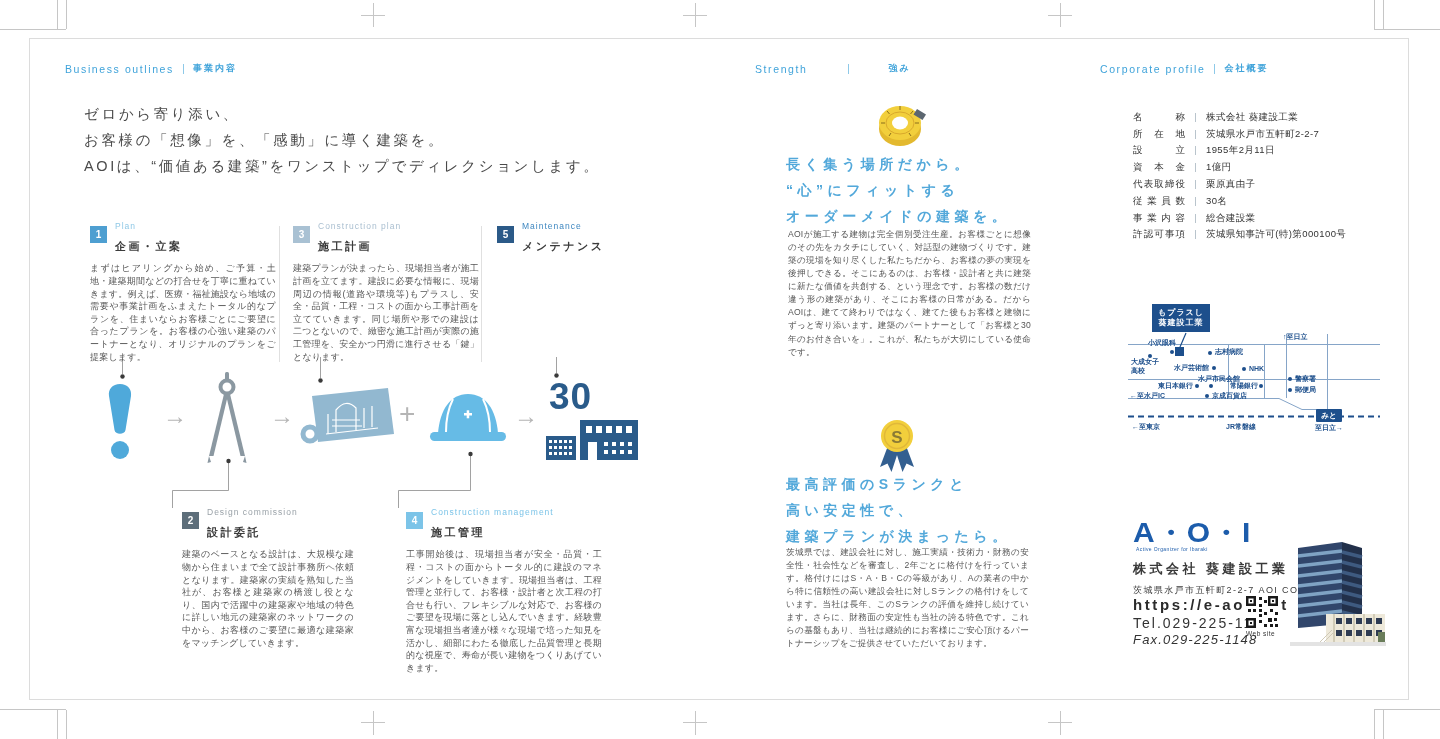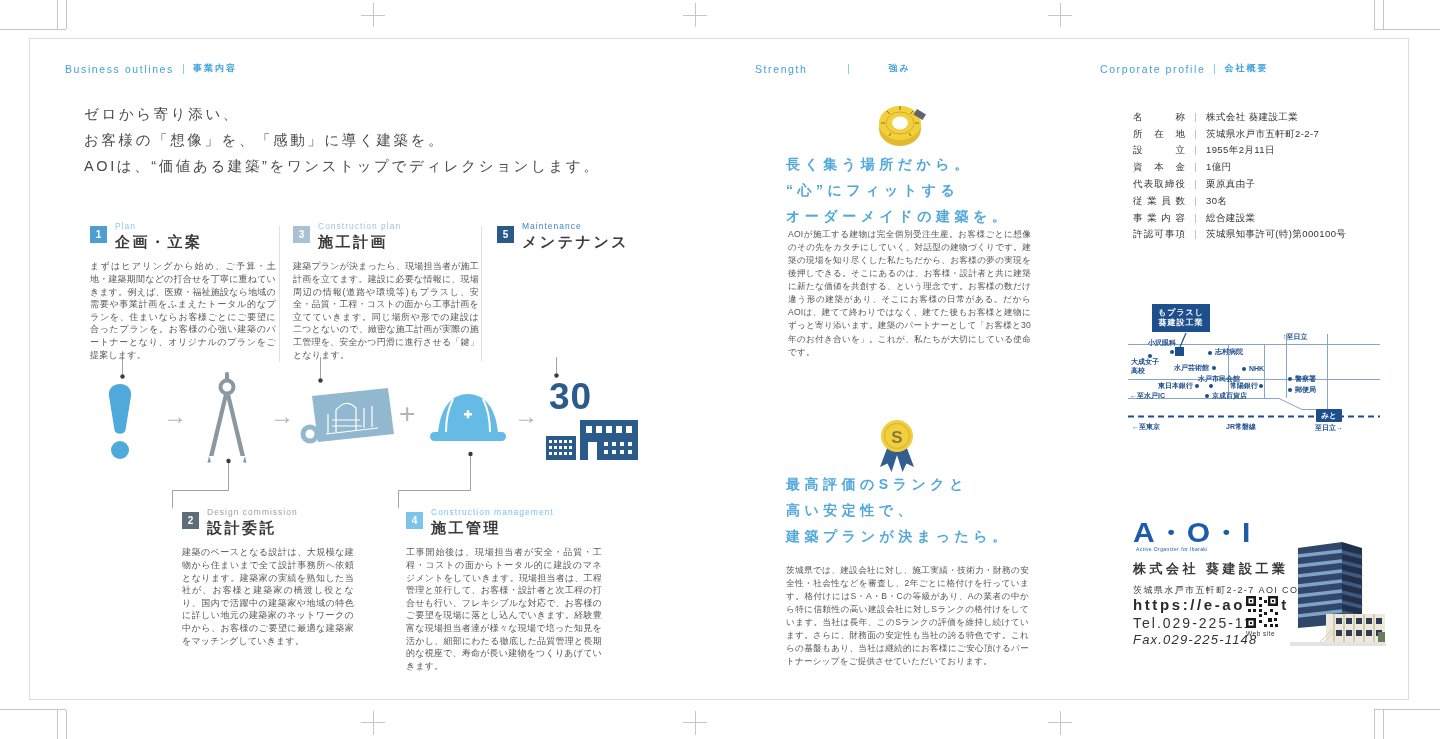--- a/index.html
+++ b/index.html
@@ -17,21 +17,21 @@
   .sec-head .ja{font-size:9px;letter-spacing:2px;font-weight:600;}
   
   .intro{font-size:14.5px;line-height:26px;letter-spacing:2.6px;color:#4a4a4a;font-weight:500;}
   
   .step{position:absolute;}
   .step .head{display:flex;align-items:flex-start;}
   .step .num{width:17px;height:17px;margin-top:4px;color:#fff;font-size:10px;font-weight:600;
              display:flex;align-items:center;justify-content:center;flex:0 0 17px;}
   .step .ht{margin-left:8px;}
   .step .en{font-size:8.5px;letter-spacing:1px;line-height:1.1;}
-  .step .title{font-size:15px;letter-spacing:2.5px;color:#3b3b3b;font-weight:600;margin-top:2px;}
+  .step .title{font-size:11px;letter-spacing:2.5px;color:#3b3b3b;font-weight:600;margin-top:8px;}
   .step .body{font-size:9px;line-height:1.4;color:#565656;text-align:justify;margin-top:8px;letter-spacing:.2px;}
   .s1 .num{background:#4e9fd1;} .s1 .en{color:#8fc8e6;}
   .s2 .num{background:#5d6e7a;} .s2 .en{color:#9aa2a8;}
   .s3 .num{background:#a9c1d3;} .s3 .en{color:#aabfd0;}
   .s4 .num{background:#7cc4e8;} .s4 .en{color:#7cc4e8;}
   .s5 .num{background:#2b5a88;} .s5 .en{color:#3e87c0;}
   .divider{position:absolute;width:1px;background:#e0e0e0;}
   .flowarrow{position:absolute;font-size:24px;color:#b5b5b5;font-weight:500;}
   .thirty{position:absolute;font-size:37px;font-weight:700;color:#2a5b8a;letter-spacing:1px;}
   
@@ -281,21 +281,21 @@
   <circle cx="23" cy="19" r="12.5" fill="none" stroke="#e0b83a" stroke-width="1.5"></circle>
   <text x="23" y="25.5" text-anchor="middle" font-size="17" font-weight="bold" fill="#8a7a35">S</text>
 </svg>
 
 <div class="abs blue-headline" style="left:786px;top:471px;">
   <div>最高評価のSランクと</div>
   <div>高い安定性で、</div>
   <div>建築プランが決まったら。</div>
 </div>
 
-<div class="abs strength-body" style="left:786px;top:564px;">茨城県では、建設会社に対し、施工実績・技術力・財務の安全性・社会性などを審査し、2年ごとに格付けを行っています。格付けにはS・A・B・Cの等級があり、Aの業者の中から特に信頼性の高い建設会社に対しSランクの格付けをしています。当社は長年、このSランクの評価を維持し続けています。さらに、財務面の安定性も当社の誇る特色です。これらの基盤もあり、当社は継続的にお客様にご安心頂けるパートナーシップをご提供させていただいております。</div>
+<div class="abs strength-body" style="left:786px;top:546px;">茨城県では、建設会社に対し、施工実績・技術力・財務の安全性・社会性などを審査し、2年ごとに格付けを行っています。格付けにはS・A・B・Cの等級があり、Aの業者の中から特に信頼性の高い建設会社に対しSランクの格付けをしています。当社は長年、このSランクの評価を維持し続けています。さらに、財務面の安定性も当社の誇る特色です。これらの基盤もあり、当社は継続的にお客様にご安心頂けるパートナーシップをご提供させていただいております。</div>
 
 <div class="abs sec-head" style="left:1100px;top:62px;">
   <span class="en">Corporate profile</span>
   <span class="sep"></span>
   <span class="ja">会社概要</span>
 </div>
 
 <div class="abs" style="left:1133px;top:109px;width:276px;">
   <div class="prow">
       <span class="plabel">名称</span>

